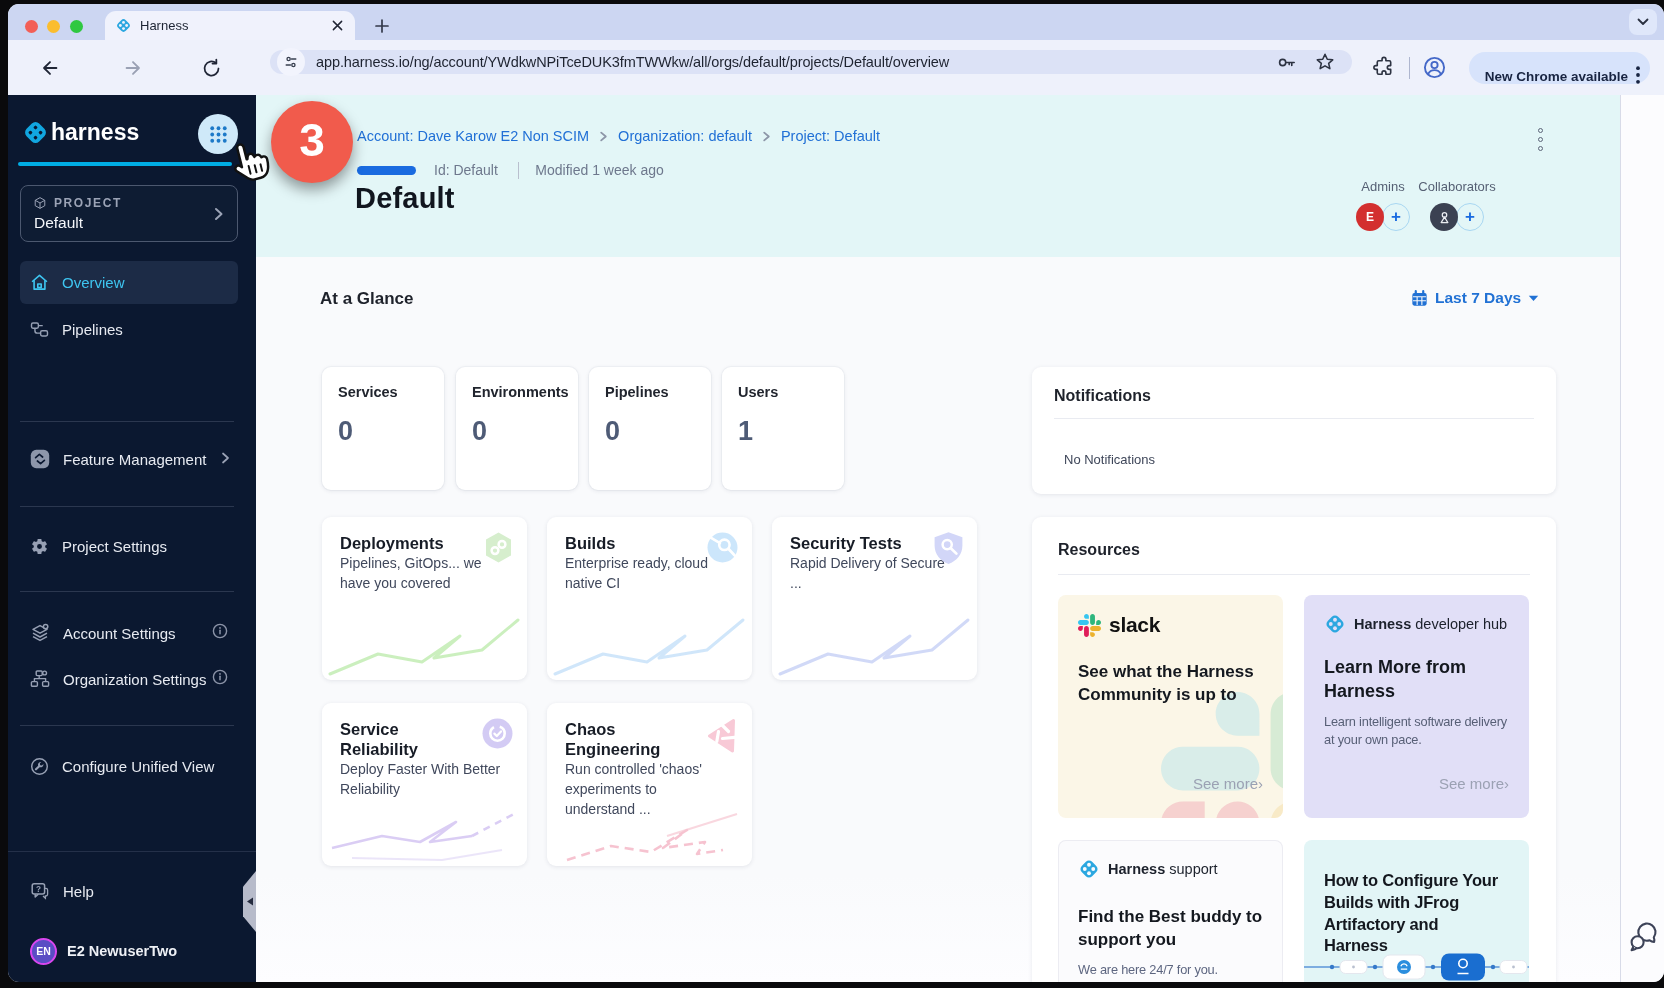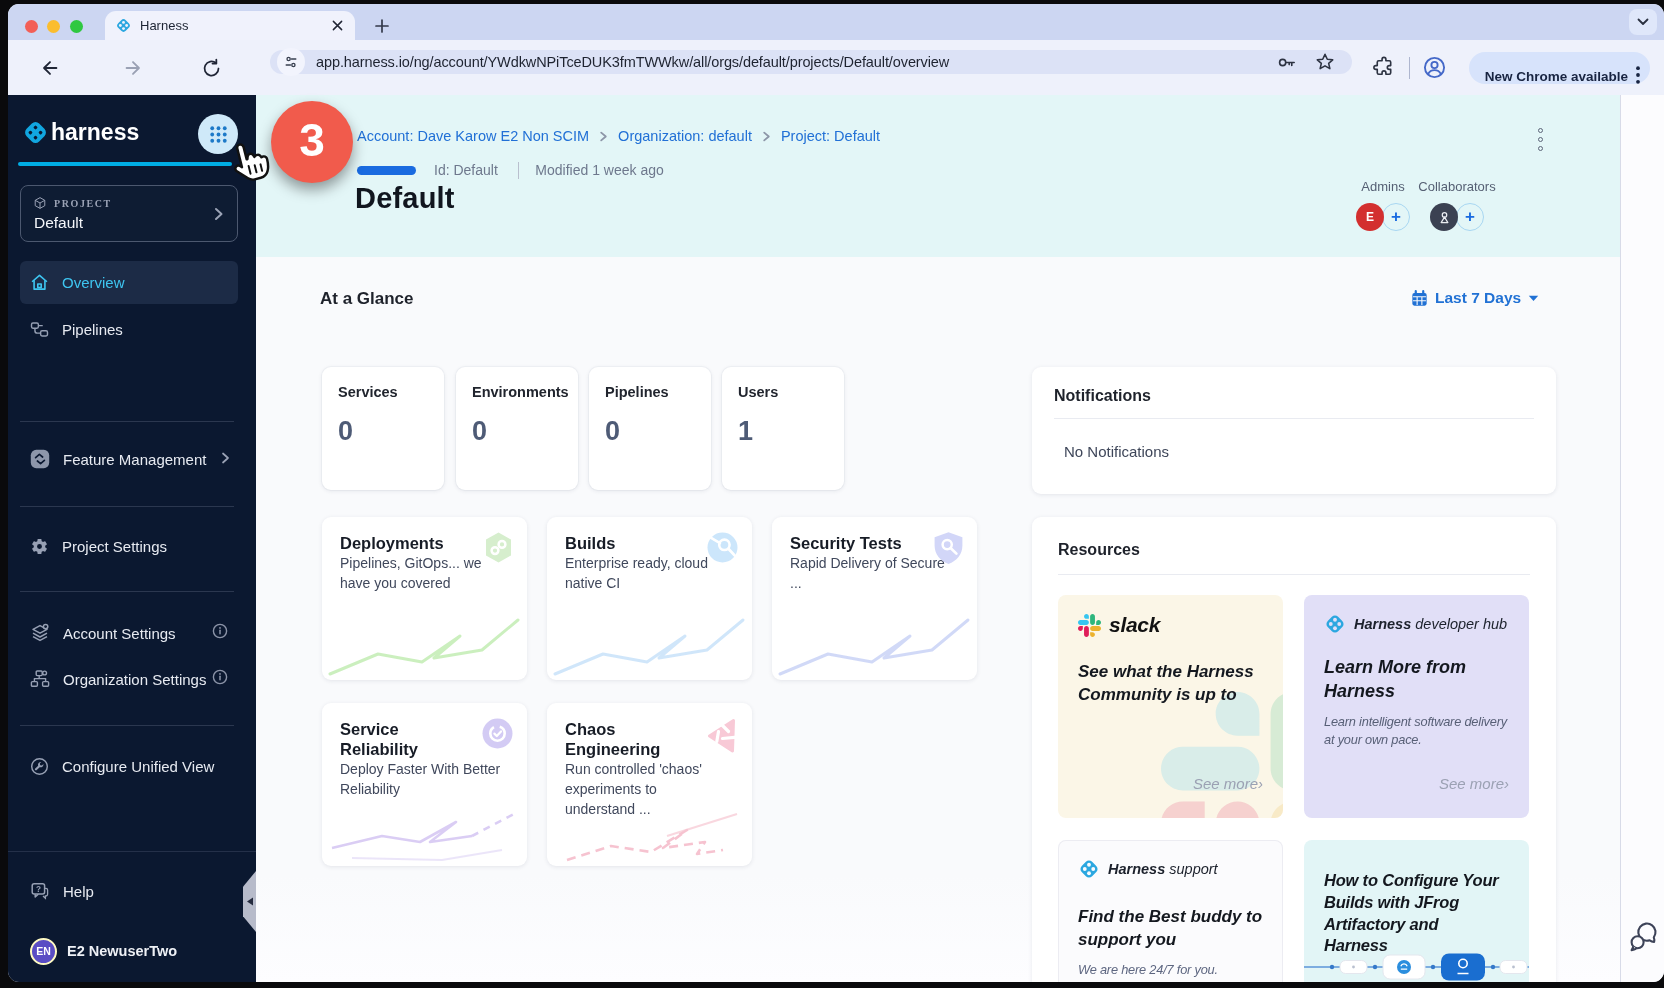--- a/index.html
+++ b/index.html
@@ -34,32 +34,32 @@
 .sidebar { position:relative; width:248px; background:#0b1830; flex:none; z-index:4; }
 .main { position:relative; width:1364px; flex:none; background:linear-gradient(#f9fafc 88%, #fdfdff); overflow:hidden; }
 .gutter { position:relative; width:44px; flex:none; background:#fcfcfe; border-left:1px solid #d8dbe8; }
 
 .logo-row { position:absolute; left:14px; top:24px; display:flex; align-items:center; }
 .logo-word { color:#fff; font-size:23px; font-weight:700; letter-spacing:0px; margin-left:2px; }
 .grid-btn { position:absolute; left:190px; top:19px; width:40px; height:40px; border-radius:50%; background:#cfe9f9; display:flex; align-items:center; justify-content:center; }
 .logo-underline { position:absolute; left:10px; top:67px; width:214px; height:4px; background:#00ade4; border-radius:2px; }
 .project-box { position:absolute; left:12px; top:90px; width:218px; height:57px; border:1px solid #4c586f; border-radius:8px; background:#0e1c33; padding:10px 12px; }
 .project-label-row { display:flex; align-items:center; gap:7px; }
-.project-label { font-size:10px; font-weight:700; letter-spacing:1.6px; color:#9ba3b6;font-family:Liberation Serif, serif; }
+.project-label { font-size:12px; font-weight:700; letter-spacing:1.6px; color:#9ba3b6; }
 .project-name { margin-top:4px; margin-left:1px; font-size:15.5px; color:#f4f6fa; }
 .project-chevron { position:absolute; right:12px; top:21px; color:#9ba3b6; }
 .nav-item { position:absolute; left:12px; width:218px; height:40px; display:flex; align-items:center; padding-left:10px; gap:13px; }
 .nav-item .lbl { font-size:15px; color:#e7eaf1; }
 .nav-active { height:43px; background:#1c2b46; border-radius:6px; }
 .nav-active .lbl { color:#3ec5f0; font-weight:500; }
 .side-divider { position:absolute; left:12px; width:214px; height:1px; background:#2b374f; }
 .info-dot { position:absolute; right:10px; }
 .fm-chevron { margin-left:2px; color:#9aa2b5; }
 .bottom-sep { position:absolute; left:0; top:756px; width:248px; height:1px; background:#243049; }
-.user-avatar { width:27px; height:27px; border-radius:50%; background:#5a4dc4; border:2px solid #fef9c3; color:#fff; font-size:10.5px; font-weight:700; display:flex; align-items:center; justify-content:center; }
+.user-avatar { width:27px; height:27px; border-radius:50%; background:#5a4dc4; border:2px solid #d946ef; color:#fff; font-size:10.5px; font-weight:700; display:flex; align-items:center; justify-content:center; }
 .user-name { font-size:14.5px; font-weight:600; color:#eef0f5; }
 .collapse-notch { position:absolute; left:235px; top:776px; width:13px; height:61px; background:#b7bbca; clip-path:polygon(100% 0, 0 26%, 0 74%, 100% 100%); display:flex; align-items:center; justify-content:center; z-index:6; }
 .collapse-notch svg { margin-left:0; }
 
 .page-header { position:absolute; left:0; top:0; width:1364px; height:162px; background:#e3f6f7;padding-left:24px; }
 .breadcrumb { position:absolute; left:101px; top:33px; display:flex; align-items:center; gap:10px; font-size:14.5px; font-weight:500; color:#2170d6; }
 .crumb-sep { display:flex; }
 .id-row { position:absolute; left:101px; top:66px; display:flex; align-items:center; height:18px; }
 .color-pill { width:59px; height:9px; border-radius:5px; background:#1a6be0; }
 .id-text { margin-left:18px; font-size:14px; color:#6e788d; }
@@ -79,32 +79,32 @@
 .glance-title { position:absolute; left:64px; top:194px; font-size:17px; font-weight:700; color:#1e222b; }
 .range-picker { position:absolute; left:1155px; top:194px; display:flex; align-items:center; gap:7px; }
 .range-text { font-size:15.5px; font-weight:600; color:#2171d4; }
 .stat-card { position:absolute; top:272px; width:122px; height:123px; background:#fff; border-radius:9px; box-shadow:0 1px 4px rgba(40,50,80,.10), 0 0 0 1px rgba(40,50,80,.03); padding:17px 16px; }
 .stat-label { font-size:14.5px; font-weight:700; color:#21252e; }
 .stat-value { margin-top:16px; font-size:27px; font-weight:700; color:#4e5b76; }
 
 .notif-card { position:absolute; left:776px; top:272px; width:524px; height:127px; background:#fff; border-radius:9px; box-shadow:0 1px 4px rgba(40,50,80,.10); padding:20px 22px; }
 .notif-title { font-size:16px; font-weight:700; color:#1e222b; }
 .notif-rule { margin-top:13px; height:1px; background:#e9ebf1; }
-.notif-empty { margin-top:24px; margin-left:10px; font-size:15px; color:#3e4659; }
+.notif-empty { margin-top:33px; margin-left:10px; font-size:13px; color:#3e4659; }
 
 .mod-card { position:absolute; width:205px; height:163px; background:#fff; border-radius:9px; box-shadow:0 1px 4px rgba(40,50,80,.10); padding:16px 18px; overflow:hidden; }
 .mod-title { font-size:16.5px; font-weight:700; color:#171c26; line-height:1.22; max-width:140px; }
 .mod-desc { margin-top:0; font-size:14px; color:#40485c; line-height:1.43; max-width:165px; }
 .mod-icon { position:absolute; top:14px; right:13px; }
 .mod-deco { position:absolute; left:0; bottom:0; }
 
 .res-panel { position:absolute; left:776px; top:422px; width:524px; height:560px; background:#fff; border-radius:9px; box-shadow:0 1px 4px rgba(40,50,80,.10); }
 .res-title { position:absolute; left:26px; top:24px; font-size:16px; font-weight:700; color:#1e222b; }
 .res-rule { position:absolute; left:26px; top:57px; width:472px; height:1px; background:#e9ebf1; }
-.res-card { position:absolute; width:225px; height:223px; border-radius:8px; padding:18px 20px; overflow:hidden;font-style:italic; }
+.res-card { position:absolute; width:225px; height:223px; border-radius:8px; padding:18px 20px; overflow:hidden; }
 .res-brand { display:flex; align-items:center; gap:8px; white-space:nowrap; position:relative; z-index:2; }
 .res-brand-text { font-size:14.5px; color:#1c212c; }
 .res-brand-text b { font-weight:700; }
 .res-heading { margin-top:24px; font-size:17px; font-weight:700; color:#14181f; line-height:1.35; position:relative; z-index:2; }
 .res-desc { margin-top:9px; font-size:12.8px; color:#575f76; line-height:1.4; letter-spacing:-0.2px; position:relative; z-index:2; }
 .see-more { position:absolute; right:20px; bottom:26px; font-size:15px; color:#9ba1b3; z-index:2; }
 .card-slack { left:26px; top:78px; background:#fbf6e7; }
 .slack-word { font-size:21px; font-weight:800; color:#121212; letter-spacing:-0.3px; }
 .slack-mark { position:absolute; right:-86px; bottom:-82px; opacity:0.17; z-index:1; }
 .card-hub { left:272px; top:78px; background:#e1dff7; }

